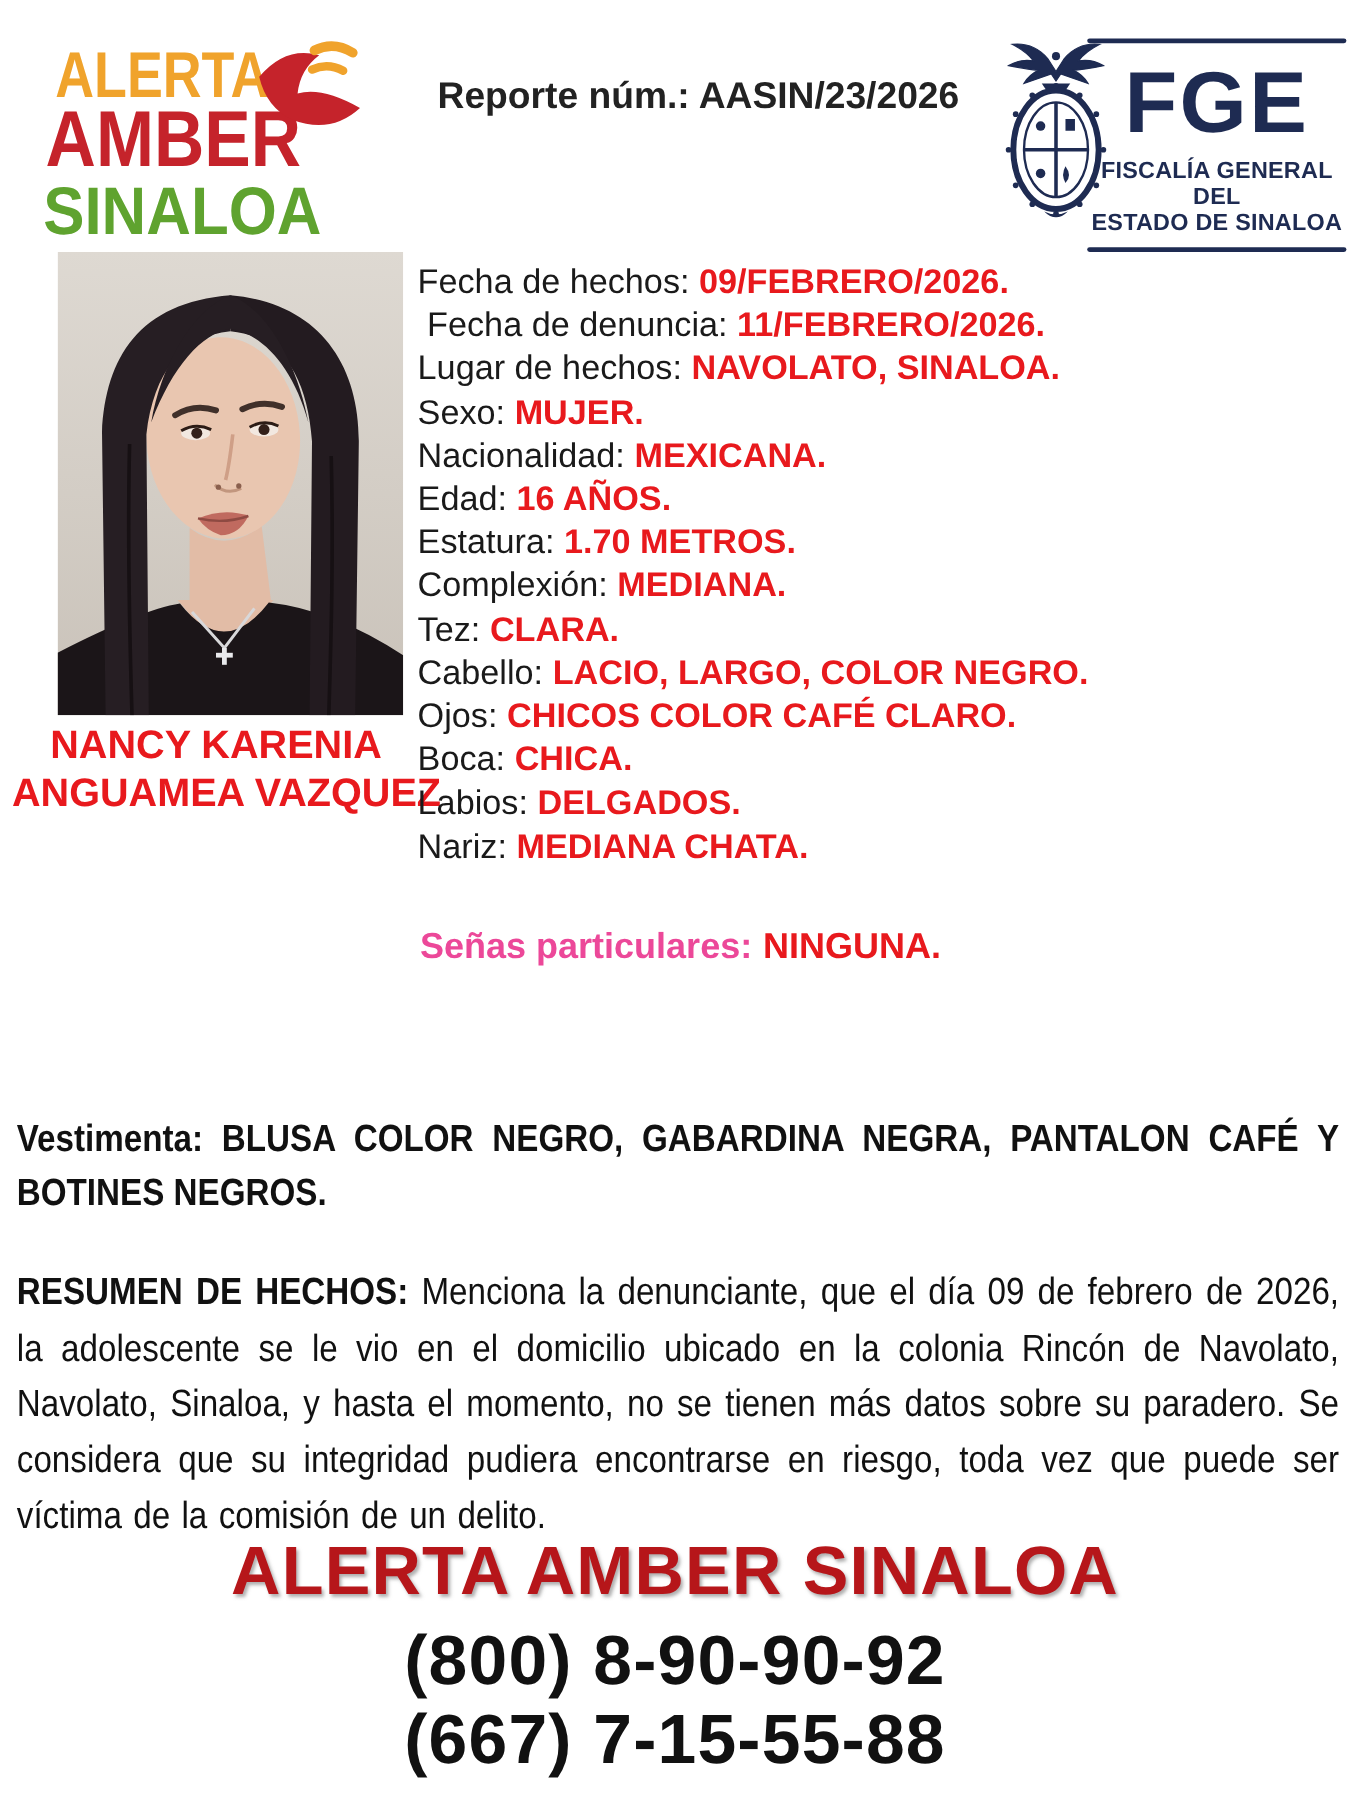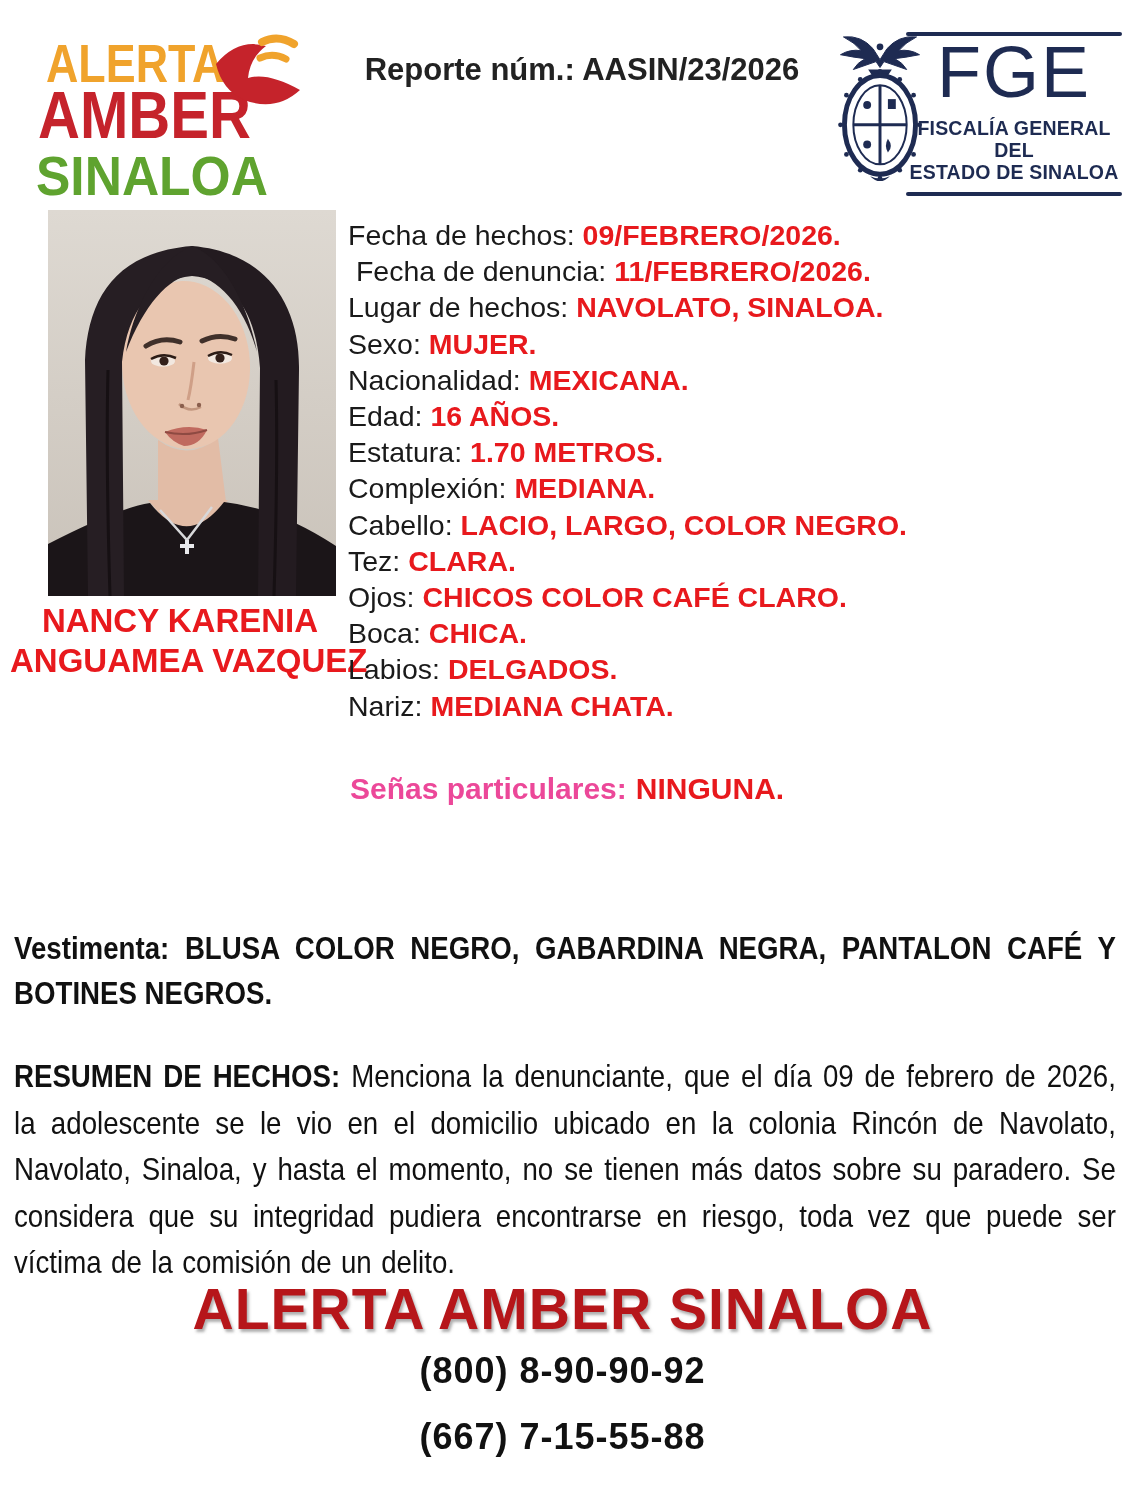--- a/index.html
+++ b/index.html
@@ -14,29 +14,29 @@
   .amber-logo { position:absolute; left:36px; top:30px; width:270px; height:170px; }
   .amber-logo .word { position:absolute; font-weight:900; line-height:1; transform-origin:left top; white-space:nowrap; }
   .w-alerta { left:10px; top:6px;  font-size:54px; transform:scaleX(0.83); color:#f0a32c; }
   .w-amber  { left:2px;  top:52px; font-size:66px; transform:scaleX(0.88); color:#c5232b; }
   .w-sinaloa{ left:0px;  top:118px;font-size:56px; transform:scaleX(0.92); color:#5fa32f; }
   .swoosh { position:absolute; left:158px; top:0; width:120px; height:100px; }
 
   
   .header-center { position:absolute; left:336px; top:46px; width:492px; text-align:center; }
   .hc-title  { font-size:40px; font-weight:700; color:#dd1b1f; line-height:44px; letter-spacing:0.5px; }
-  .hc-report { font-size:31px; font-weight:700; color:#222222; line-height:36px; margin-top:6px; }
+  .hc-report { font-size:31px; font-weight:700; color:#222222; line-height:36px; margin-top:16px; }
   .hc-date   { font-size:29px; font-weight:700; color:#222222; line-height:34px; }
 
   
   .fge { position:absolute; left:820px; top:26px; width:300px; height:166px; }
   .fge-crest { position:absolute; left:8px; top:4px; width:104px; height:158px; }
   .fge-right { position:absolute; left:86px; top:6px; width:216px; text-align:center; }
   .fge-rule  { height:4px; background:#1e2b52; border-radius:2px; }
-  .fge-acronym { font-size:72px; font-weight:400; color:#1e2b52; line-height:1; letter-spacing:2px; }
+  .fge-acronym { font-size:72px; font-weight:700; color:#1e2b52; line-height:1; letter-spacing:2px; margin-top:14px; }
   .fge-org { font-size:19.5px; font-weight:800; color:#1e2b52; line-height:22px; margin-top:9px; letter-spacing:0.2px; }
   .fge-rule.bottom { margin-top:9px; }
 
   
   .photo { position:absolute; left:48px; top:210px; width:288px; height:386px; }
   .person-name { position:absolute; left:10px; top:601px; width:340px; text-align:center;
                  color:#e8191d; font-weight:800; font-size:33px; line-height:40px; white-space:nowrap; }
 
   
   .details { position:absolute; left:348px; top:217px; width:772px; }
@@ -55,21 +55,21 @@
   .summary  { position:absolute; left:14px; top:1053px; width:1255px;
               transform:scaleX(0.878); transform-origin:left top;
               font-size:31.5px; color:#111111; line-height:46.5px; text-align:justify; word-spacing:2px; }
   .summary .slabel { font-weight:700; }
 
   
   .footer-title { position:absolute; left:0; top:1276px; width:1125px; text-align:center;
                   font-size:57px; font-weight:800; color:#b6161a; letter-spacing:1px;
                   text-shadow:2px 3px 3px rgba(110,110,110,0.55); }
   .phone { position:absolute; left:0; width:1125px; text-align:center;
-           font-size:36px; font-weight:800; color:#111111; letter-spacing:1px; }
+           font-size:58px; font-weight:800; color:#111111; letter-spacing:1px; }
   .phone-1 { top:1350px; }
   .phone-2 { top:1416px; }
 </style>
 </head>
 <body>
 
 <div class="page">
 
   <div class="amber-logo">
     <div class="word w-alerta">ALERTA</div>
@@ -184,22 +184,22 @@
 
   <div class="details">
     <div class="drow"><span class="dlabel">Fecha de hechos:</span><span class="dvalue">09/FEBRERO/2026.</span></div>
     <div class="drow"><span class="dlabel"> Fecha de denuncia:</span><span class="dvalue">11/FEBRERO/2026.</span></div>
     <div class="drow"><span class="dlabel">Lugar de hechos:</span><span class="dvalue">NAVOLATO, SINALOA.</span></div>
     <div class="drow"><span class="dlabel">Sexo:</span><span class="dvalue">MUJER.</span></div>
     <div class="drow"><span class="dlabel">Nacionalidad:</span><span class="dvalue">MEXICANA.</span></div>
     <div class="drow"><span class="dlabel">Edad:</span><span class="dvalue">16 AÑOS.</span></div>
     <div class="drow"><span class="dlabel">Estatura:</span><span class="dvalue">1.70 METROS.</span></div>
     <div class="drow"><span class="dlabel">Complexión:</span><span class="dvalue">MEDIANA.</span></div>
+    <div class="drow"><span class="dlabel">Tez:</span><span class="dvalue">CLARA.</span></div>
     <div class="drow"><span class="dlabel">Cabello:</span><span class="dvalue">LACIO, LARGO, COLOR NEGRO.</span></div>
-    <div class="drow"><span class="dlabel">Tez:</span><span class="dvalue">CLARA.</span></div>
     <div class="drow"><span class="dlabel">Ojos:</span><span class="dvalue">CHICOS COLOR CAFÉ CLARO.</span></div>
     <div class="drow"><span class="dlabel">Boca:</span><span class="dvalue">CHICA.</span></div>
     <div class="drow"><span class="dlabel">Labios:</span><span class="dvalue">DELGADOS.</span></div>
     <div class="drow"><span class="dlabel">Nariz:</span><span class="dvalue">MEDIANA CHATA.</span></div>
   </div>
 
   <div class="particulars">
     <span class="plabel">Señas particulares:</span><span class="pvalue">NINGUNA.</span>
   </div>
 

